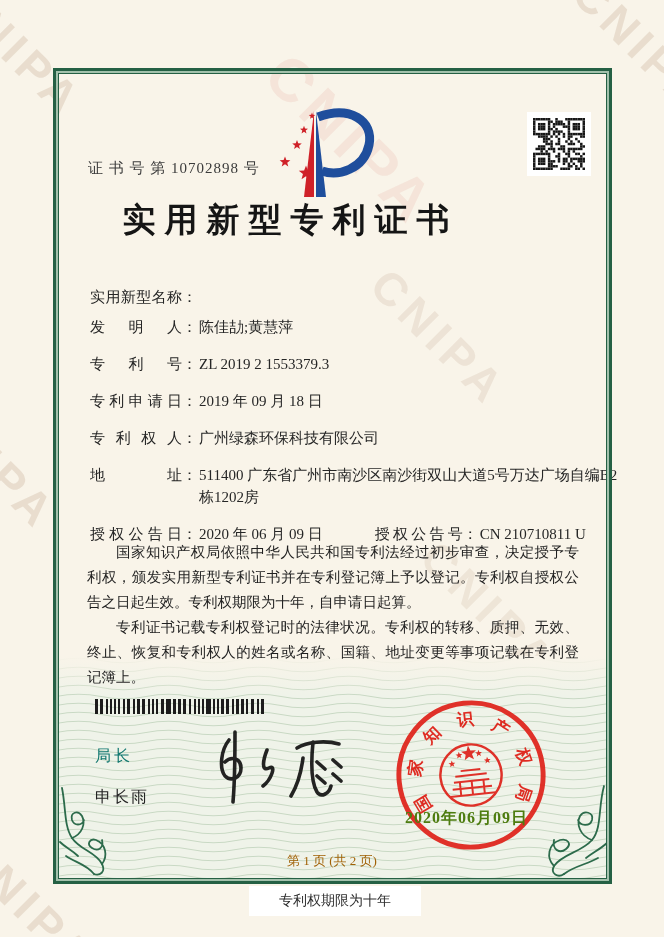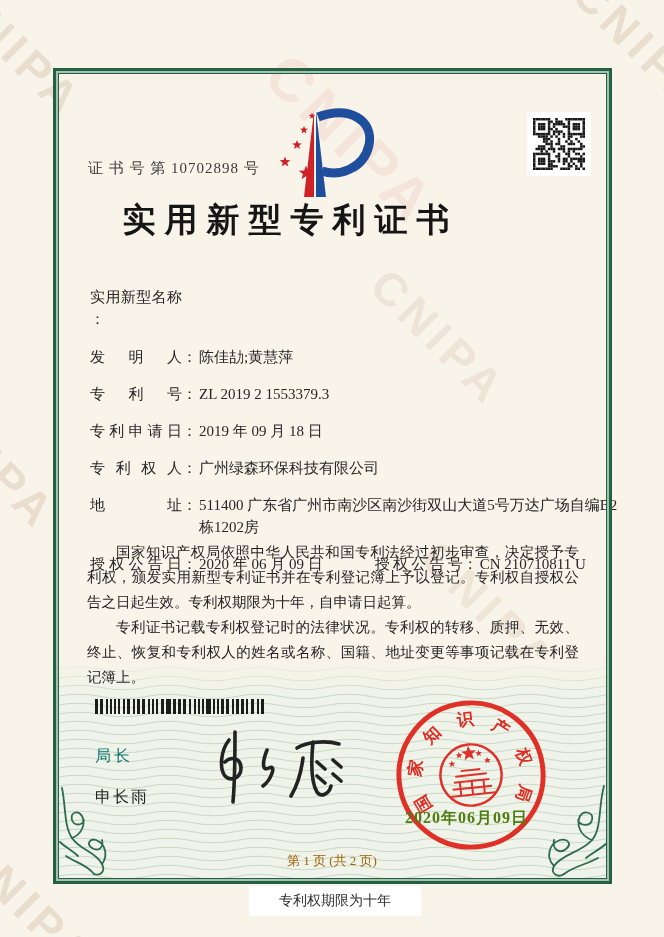--- a/index.html
+++ b/index.html
@@ -22,21 +22,21 @@
          z-index:6;pointer-events:none;}
   .cert-no{position:absolute;left:88px;top:111px;font-size:15px;color:#3b3b3b;letter-spacing:1px;z-index:4;margin-top:48px;}
   .logo{position:absolute;left:268px;top:103px;z-index:4;}
   .qr{position:absolute;left:527px;top:112px;width:64px;height:64px;background:#fff;display:flex;
       align-items:center;justify-content:center;z-index:4;}
   .title{position:absolute;left:0;top:198px;width:572px;text-align:center;font-size:33px;font-weight:bold;
          letter-spacing:9px;padding-left:9px;box-sizing:border-box;color:#151515;z-index:4;}
   
   .fields{position:absolute;left:90px;top:286px;width:480px;font-size:15px;color:#262626;z-index:4;}
   .frow{display:flex;margin-bottom:15px;line-height:22px;}
-  .frow.first{margin-bottom:16px;flex-direction:column;}
+  .frow.first{margin-bottom:8px;}
   .flabel{display:inline-block;width:92px;flex:none;text-align:justify;text-align-last:justify;
           text-justify:inter-character;}
   .fcolon{flex:none;}
   .fvalue{flex:none;max-width:432px;margin-left:2px;}
   .grant-gap{width:52px;flex:none;}
   .flabel.g2{width:88px;}
   
   .paras{position:absolute;left:87px;top:540px;width:492px;font-size:14.5px;line-height:25px;color:#1f1f1f;
          text-align:justify;z-index:4;}
   .paras p{margin:0;text-indent:2em;}

